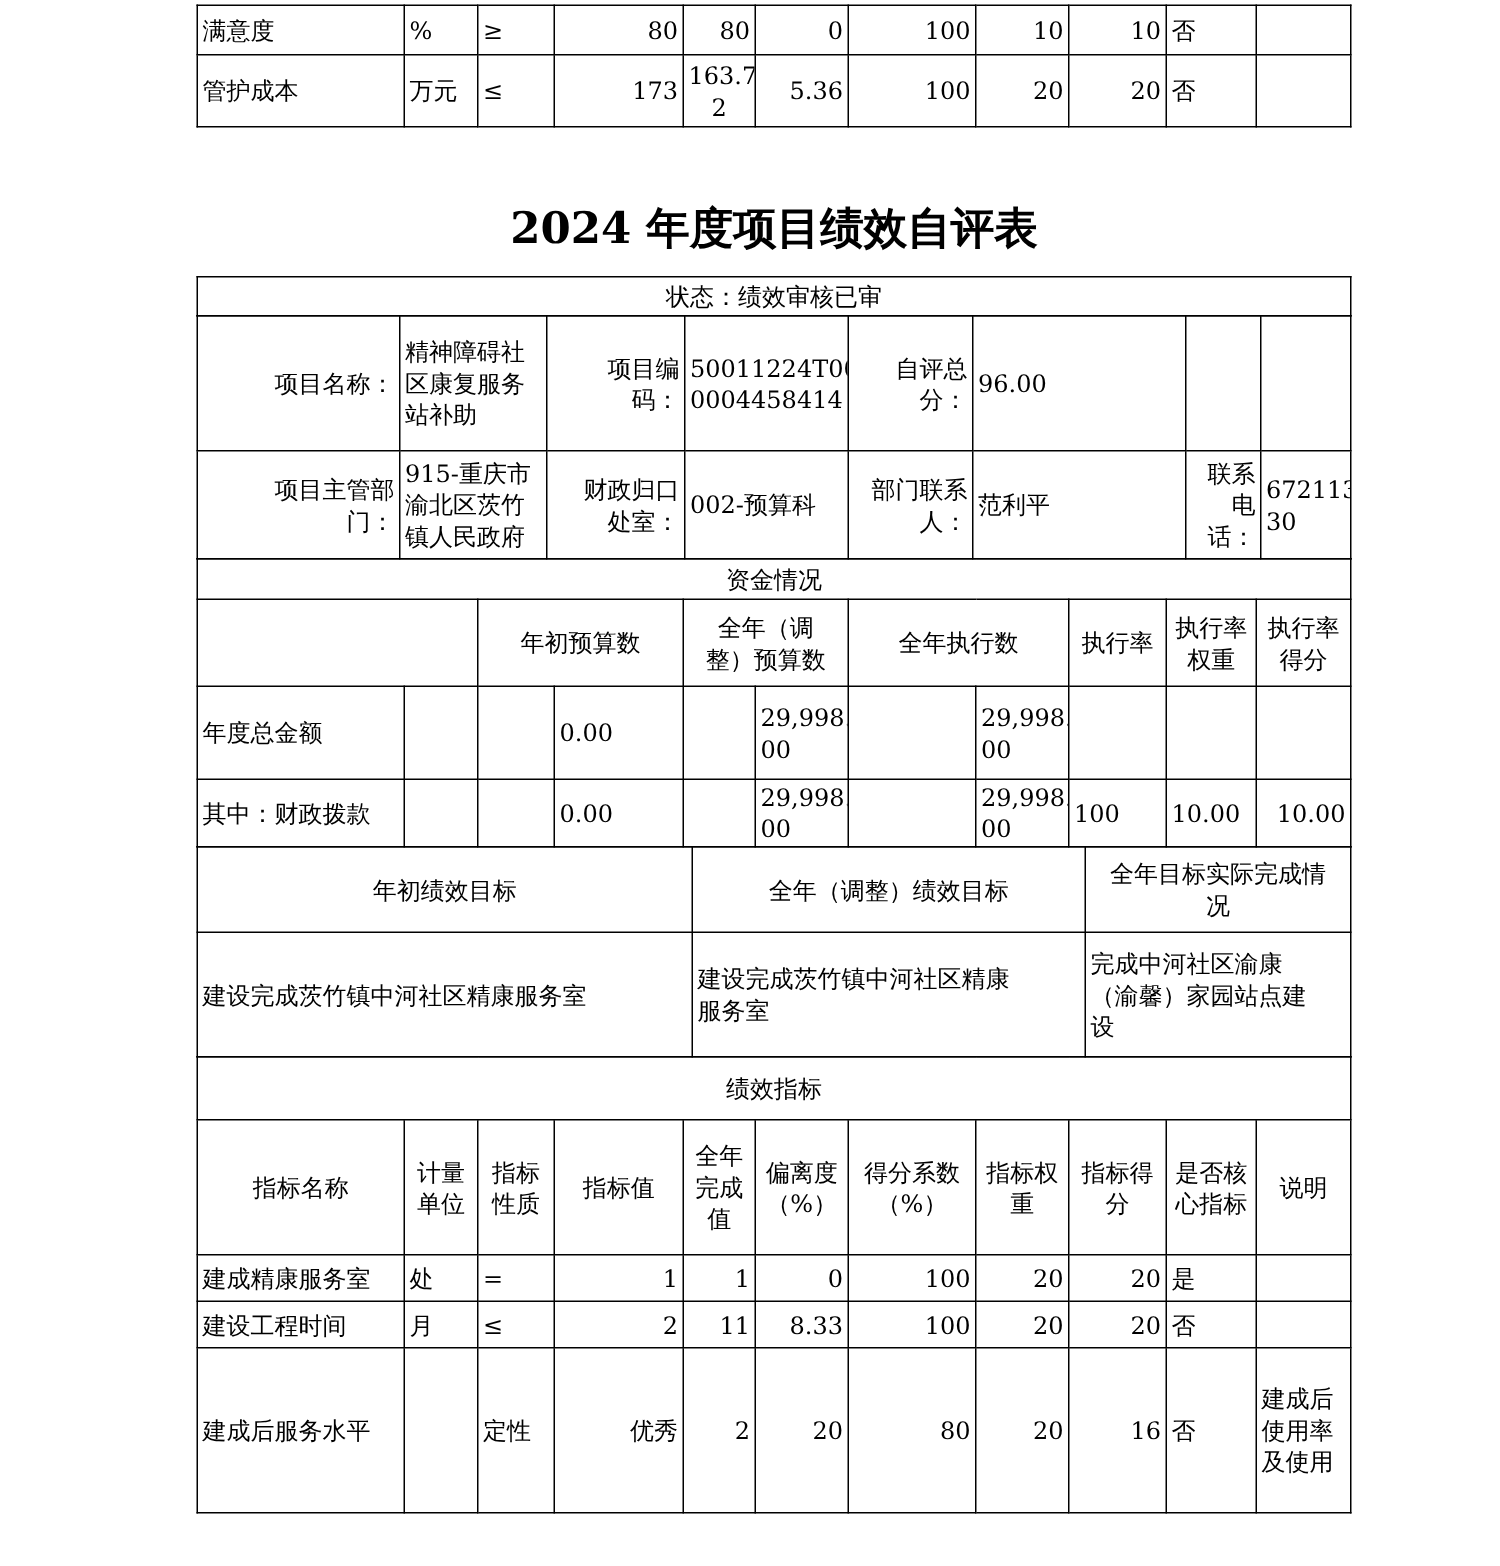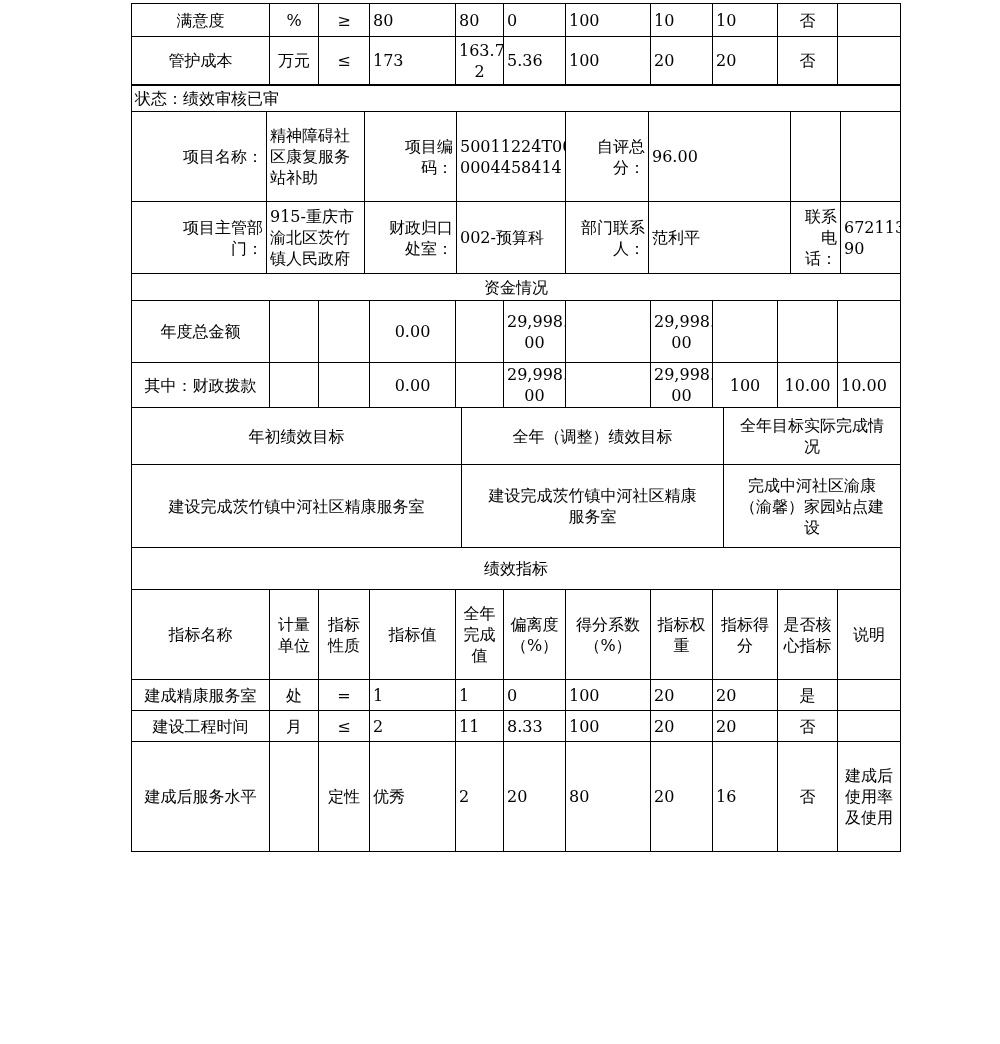--- a/index.html
+++ b/index.html
@@ -12,26 +12,26 @@
   .doc { position: absolute; left: 131px; top: 0; width: 772px; }
   table.tbl { border-collapse: collapse; table-layout: fixed; width: 770px; }
   .tbl td {
     border: 1px solid #000;
     font-size: 16px; line-height: 21px;
     padding: 1px 3px;
     vertical-align: middle;
     white-space: pre-line;
     overflow: hidden;
   }
-  .l { text-align: center; margin-top: 48px; }
-  .r { }
+  .l { text-align: left; margin-top: 48px; }
+  .r { text-align: right; }
   .c { text-align: center; }
   .lab { text-align: right; padding-right: 2px; }
   .val { text-align: left; }
-  .status { text-align: left; padding-right: 1px; margin-top: 15px; }
+  .status { text-align: center; padding-right: 1px; margin-top: 15px; }
   .title {
     font-weight: bold; font-size: 29px; line-height: 42px;
     text-align: center; margin: 46px 0 11px 0; width: 770px;
   }
   .frag { margin-top: 3px; }
   .mt { margin-top: -1px; }
 </style>
 </head>
 <body>
 
@@ -75,20 +75,21 @@
       <td class="r">5.36</td>
       <td class="r">100</td>
       <td class="r">20</td>
       <td class="r">20</td>
       <td class="l">否</td>
       <td class="l"></td>
     </tr>
   </tbody>
     </table>
 
+  <div class="title">2024 年度项目绩效自评表</div>
 
   <table class="tbl">
     <tbody>
         <tr style="height:26px">
       <td class="status">状态：绩效审核已审</td>
     </tr>
   </tbody>
     </table>
 
   <table class="tbl mt">
@@ -127,21 +128,21 @@
       <td class="lab">财政归口
 处室：</td>
       <td class="val">002-预算科</td>
       <td class="lab">部门联系
 人：</td>
       <td class="val">范利平</td>
       <td class="lab">联系
 电
 话：</td>
       <td class="val">672113
-90</td>
+30</td>
     </tr>
   </tbody>
     </table>
 
   <table class="tbl mt">
     <colgroup>
       <col style="width:138px">
         <col style="width:49px">
         <col style="width:51px">
         <col style="width:86px">
@@ -149,20 +150,32 @@
         <col style="width:62px">
         <col style="width:85px">
         <col style="width:62px">
       <col style="width:65px">
         <col style="width:60px">
         <col style="width:63px">
     </colgroup>
     <tbody>
         <tr style="height:27px">
       <td class="c" colspan="11">资金情况</td>
+    </tr>
+    <tr style="height:58px">
+      <td class="c" colspan="2"></td>
+      <td class="c" colspan="2">年初预算数</td>
+      <td class="c" colspan="2">全年（调
+整）预算数</td>
+      <td class="c" colspan="2">全年执行数</td>
+      <td class="c">执行率</td>
+      <td class="c">执行率
+权重</td>
+      <td class="c">执行率
+得分</td>
     </tr>
     <tr style="height:62px">
       <td class="l">年度总金额</td>
       <td class="l"></td>
       <td class="l"></td>
       <td class="l">0.00</td>
       <td class="l"></td>
       <td class="l">29,998.
 00</td>
       <td class="l"></td>

